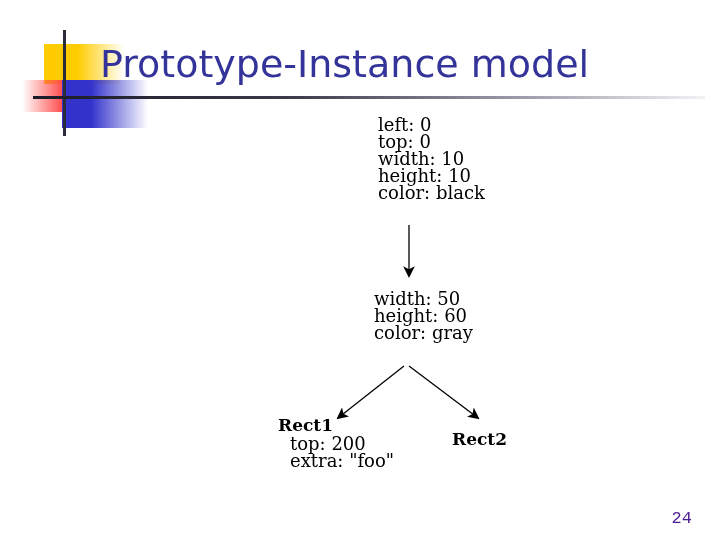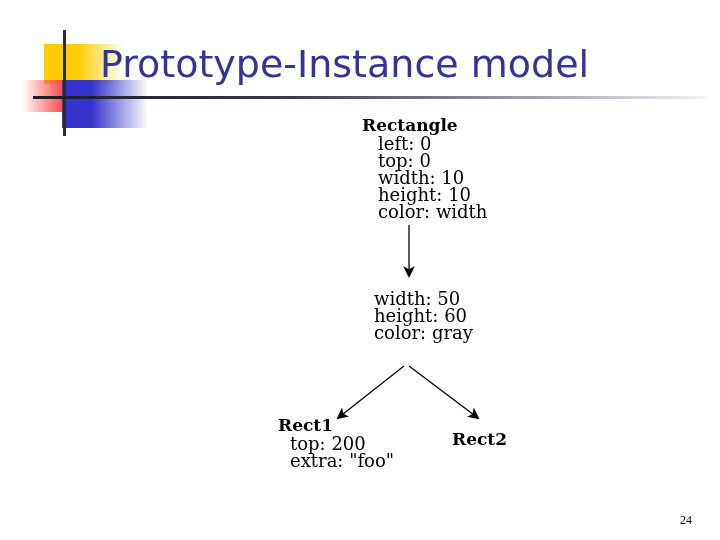--- a/index.html
+++ b/index.html
@@ -122,23 +122,23 @@
   #node-rect1          { left: 278px; top: 308px; }
   #node-rect1 .node-props       { padding-left: 12px; }
 
   #node-rect2          { left: 452px; top: 322px; }
   #node-rect2 .node-props       { padding-left: 16px; }
 
   .page-number {
     position: absolute;
     right: 28px;
     bottom: 12px;
-    font-family: Liberation Serif, serif;
-    font-size: 12px;
-    color: #000000;
+    font-family: Liberation Mono, monospace;
+    font-size: 17px;
+    color: #4c1d95;
   }
 </style>
 </head>
 <body>
 
 <div class="deco">
   <div class="sq sq-yellow"></div>
   <div class="sq sq-red"></div>
   <div class="sq sq-blue"></div>
   <div class="deco-vline"></div>
@@ -157,27 +157,26 @@
     </defs>
 
     <line x1="409" y1="117" x2="409" y2="168" stroke="#000000" stroke-width="1.3" marker-end="url(#ah)"></line>
 
     <line x1="404" y1="258" x2="338" y2="310" stroke="#000000" stroke-width="1.3" marker-end="url(#ah)"></line>
 
     <line x1="409" y1="258" x2="478" y2="310" stroke="#000000" stroke-width="1.3" marker-end="url(#ah)"></line>
   </svg>
 
   <div class="node" id="node-rectangle">
-    <div class="node-title">Rectangle</div>
     <div class="node-props">
       <div>left: 0</div>
       <div>top: 0</div>
       <div>width: 10</div>
       <div>height: 10</div>
-      <div>color: width</div>
+      <div>color: black</div>
     </div>
   </div>
 
   <div class="node" id="node-myrectangle">
     <div class="node-props">
       <div>width: 50</div>
       <div>height: 60</div>
       <div>color: gray</div>
     </div>
   </div>

